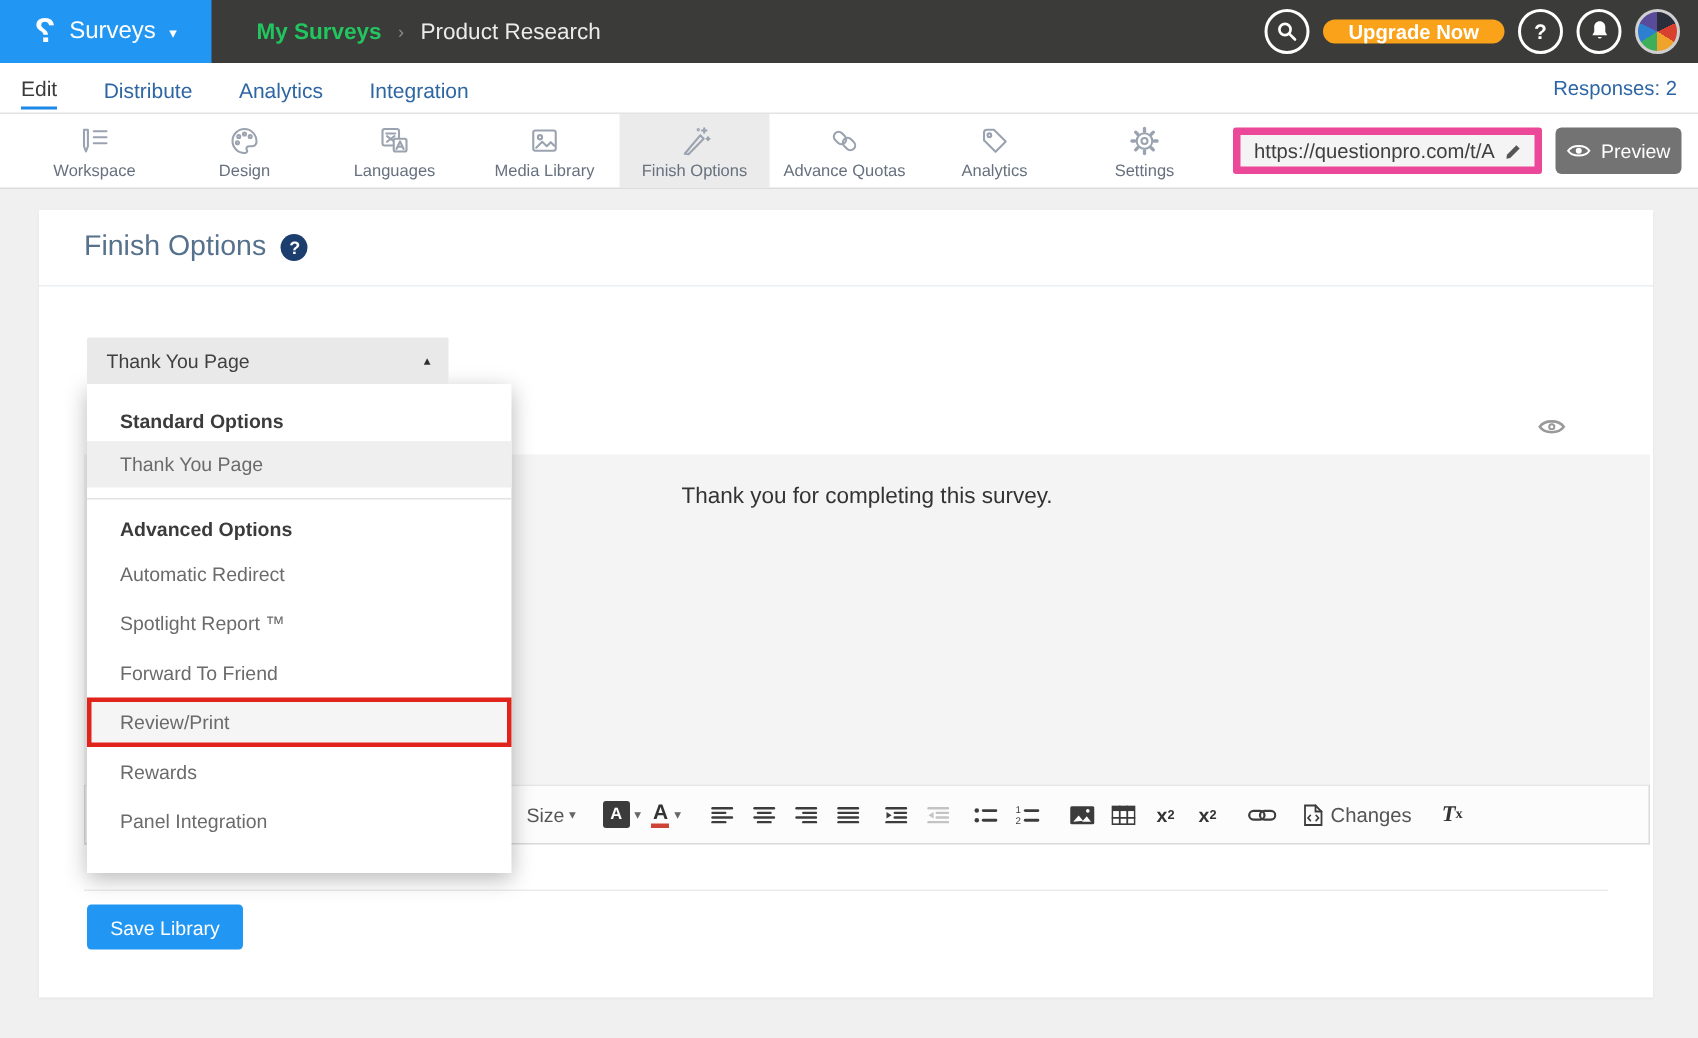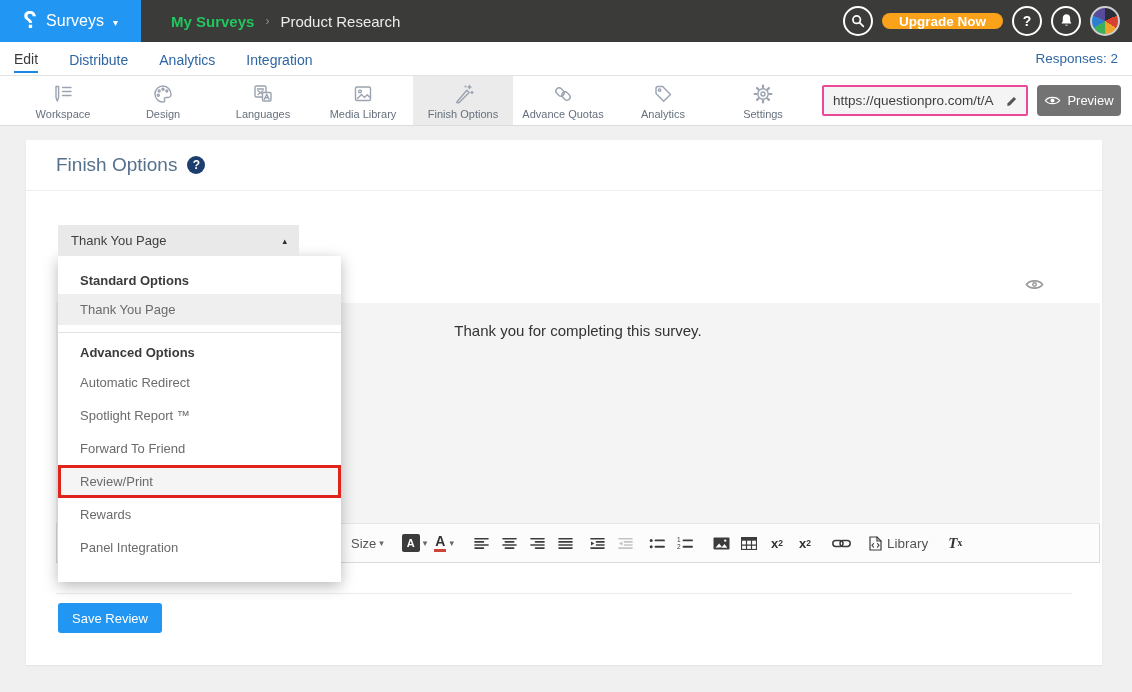--- a/index.html
+++ b/index.html
@@ -28,21 +28,21 @@
   .navtab{color:#2e66a4;cursor:pointer;padding:6px 0 4px;}
   .navtab.active{color:#3a3a3a;border-bottom:2px solid #1b87e6;}
   .responses{margin-left:auto;color:#2e66a4;font-size:13.5px;}
 
   
   .ribbon{position:absolute;top:76px;left:0;right:0;height:50px;background:#fff;border-bottom:1px solid #dcdcdc;display:flex;align-items:stretch;padding-left:13px;}
   .rtab{width:100px;display:flex;flex-direction:column;align-items:center;justify-content:center;gap:2px;cursor:pointer;}
   .rtab.active{background:#ebebeb;}
   .rtab svg{stroke:#9aa3af;fill:none;stroke-width:1.4;stroke-linecap:round;stroke-linejoin:round;}
   .rtab .lbl{font-size:11px;color:#66707e;white-space:nowrap;}
-  .url-box{position:absolute;right:104px;top:9px;width:206px;height:31px;background:#f4f4f4;border:2px solid #ec4899;border-radius:2px;display:flex;align-items:center;padding:0 7px 0 9px;}
+  .url-box{position:absolute;right:104px;top:9px;width:206px;height:31px;background:#f4f4f4;border:5px solid #ec4899;border-radius:2px;display:flex;align-items:center;padding:0 7px 0 9px;}
   .url-box input{flex:1;min-width:0;border:none;background:transparent;font-size:13.5px;color:#3f3f3f;font-family:inherit;outline:none;}
   .preview-btn{position:absolute;right:11px;top:9px;width:84px;height:31px;background:#737373;border:none;border-radius:4px;color:#fff;font-size:13px;display:flex;align-items:center;justify-content:center;gap:6px;cursor:pointer;}
   .preview-btn svg{stroke:#fff;fill:none;stroke-width:1.4;}
 
   
   .card{position:absolute;left:26px;top:140px;width:1076px;height:525px;background:#fff;box-shadow:0 1px 2px rgba(0,0,0,.06);}
   .card-head{height:51px;display:flex;align-items:center;gap:10px;padding-left:30px;border-bottom:1px solid #eaeff4;}
   .card-title{font-size:19px;color:#56718c;}
   .help-dot{width:18px;height:18px;border-radius:50%;background:#1c3e6e;color:#fff;font-size:12px;font-weight:bold;display:flex;align-items:center;justify-content:center;cursor:pointer;}
 
@@ -353,21 +353,21 @@
               <rect x="0.8" y="2.6" width="10.2" height="5.8" rx="2.9" stroke-width="1.5"></rect>
               <rect x="8" y="2.6" width="10.2" height="5.8" rx="2.9" stroke-width="1.5"></rect>
             </svg>
           </span>
         <span class="ti g18">
             <svg width="13" height="15" viewBox="0 0 13 15">
               <path d="M1 1h7l4 4v9H1z" stroke-width="1.2"></path>
               <path d="M8 1v4h4" stroke-width="1.2"></path>
               <path d="M4.6 7.5L3 9.3l1.6 1.8M8.4 7.5L10 9.3l-1.6 1.8" stroke-width="1.1"></path>
             </svg>
-            <span class="src-label">Library</span>
+            <span class="src-label">Changes</span>
           </span>
         <span class="ti g18 tx">
             <span>T</span>
             <sub>x</sub>
           </span>
       </div>
     </section>
 
     <button class="select">
       <span>Thank You Page</span>
@@ -384,16 +384,16 @@
       <div class="mitem">Forward To Friend</div>
       <div class="mitem flagged">
         <span>Review/Print</span>
         <span class="redbox"></span>
       </div>
       <div class="mitem">Rewards</div>
       <div class="mitem">Panel Integration</div>
     </div>
 
     <div class="save-divider"></div>
-    <button class="save-btn">Save Review</button>
+    <button class="save-btn">Save Library</button>
   </main>
 
 </div>
 
 </body></html>

